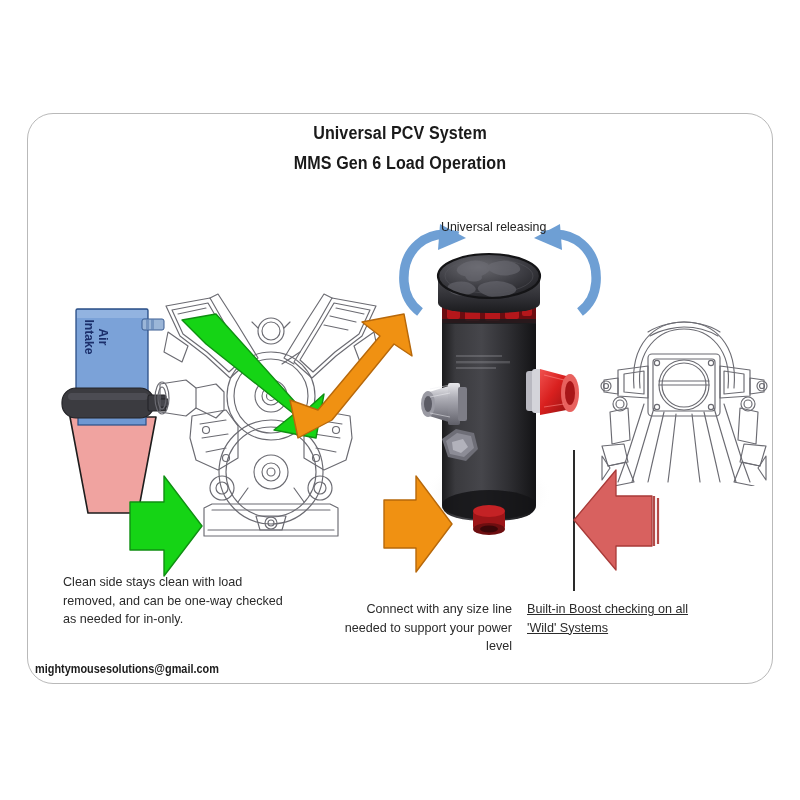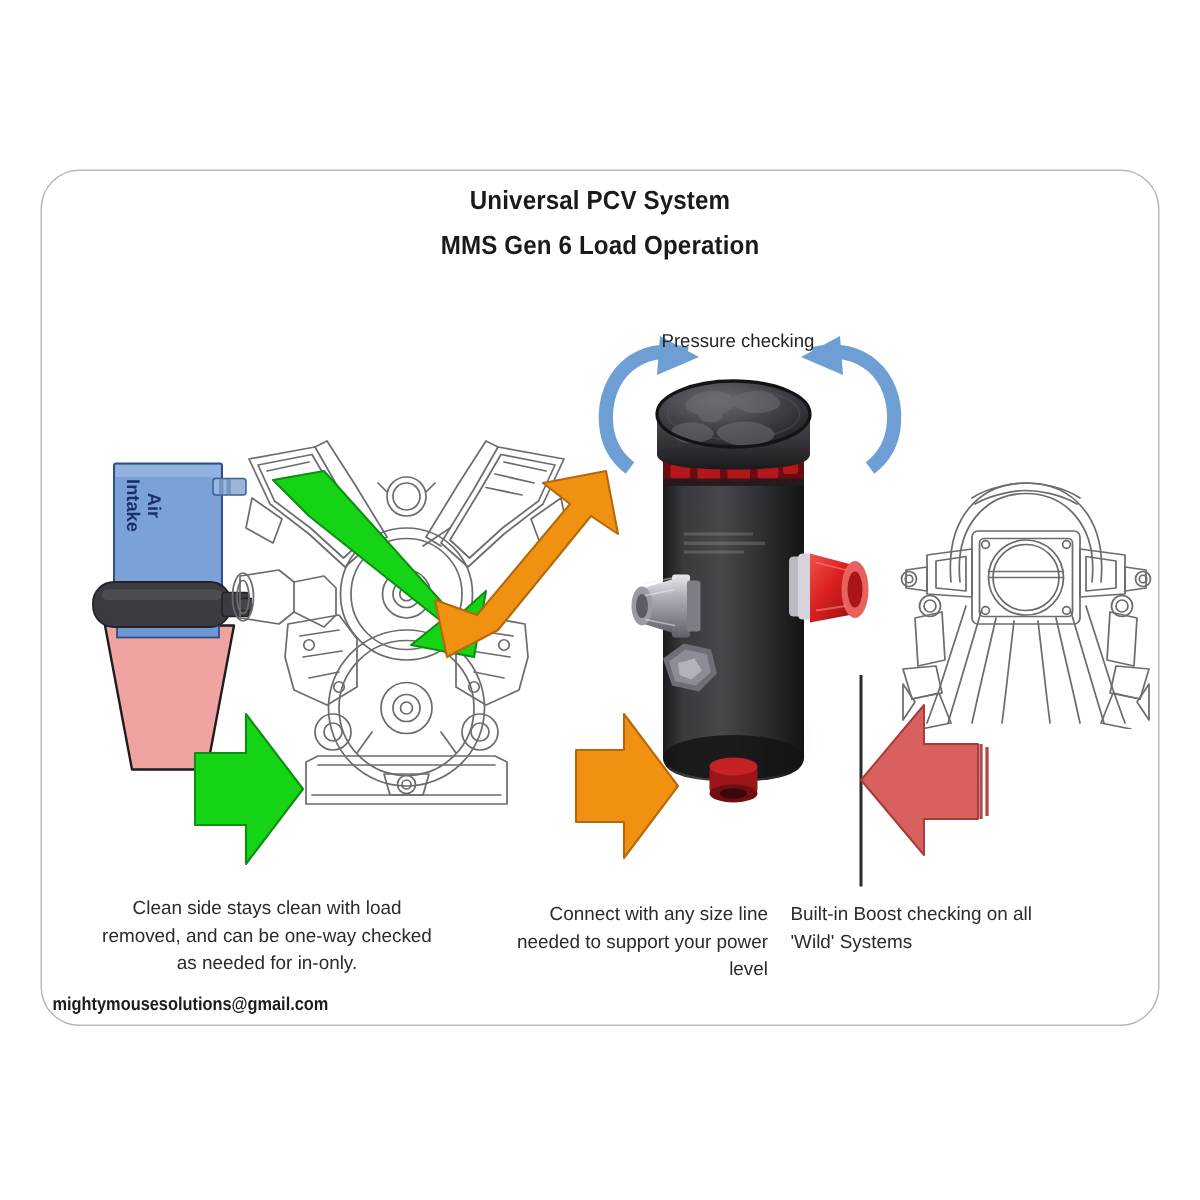--- a/index.html
+++ b/index.html
@@ -52,23 +52,23 @@
   }
   
   .caption {
     position: absolute;
     font-family: "Liberation Sans", sans-serif;
     font-size: 12.6px;
     line-height: 18.6px;
     color: #2b2b2b;
     white-space: pre-line;
   }
-  #caption-left  { left: 63px;  top: 596px; width: 230px; text-align: center; }
+  #caption-left  { left: 63px;  top: 573px; width: 230px; }
   #caption-mid   { left: 337px; top: 600px; width: 175px; text-align: right; }
-  #caption-right { left: 527px; top: 600px; width: 180px; }
+  #caption-right { left: 527px; top: 600px; width: 180px; text-decoration: underline; }
 
   #email {
     position: absolute;
     left: 35px;
     top: 662px;
     font-family: "Liberation Sans", sans-serif;
     font-weight: bold;
     font-size: 12.4px;
     color: #1c1c1c;
     transform: scaleX(.88);
@@ -230,21 +230,21 @@
 
   <svg class="art" style="left:396px; top:224px;" width="72" height="92" viewBox="0 0 72 92">
     <path d="M62 12 C30 4 6 26 8 58 C9 72 16 82 24 88" fill="none" stroke="#6e9fd4" stroke-width="9.5" stroke-linecap="butt"></path>
     <path d="M44 0 L70 14 L42 26 Z" fill="#6e9fd4"></path>
   </svg>
   <svg class="art" style="left:532px; top:224px;" width="72" height="92" viewBox="0 0 72 92">
     <path d="M10 12 C42 4 66 26 64 58 C63 72 56 82 48 88" fill="none" stroke="#6e9fd4" stroke-width="9.5" stroke-linecap="butt"></path>
     <path d="M28 0 L2 14 L30 26 Z" fill="#6e9fd4"></path>
   </svg>
 
-  <div id="pressure-label">Pressure checking</div>
+  <div id="pressure-label">Universal releasing</div>
 
   <svg class="art" style="left:418px; top:243px;" width="180" height="300" viewBox="0 0 180 300">
     <defs>
       <linearGradient id="bodyGrad" x1="0" y1="0" x2="1" y2="0">
         <stop offset="0%" stop-color="#1b1b1d"></stop>
         <stop offset="14%" stop-color="#3a3a3e"></stop>
         <stop offset="42%" stop-color="#46464b"></stop>
         <stop offset="70%" stop-color="#2f2f33"></stop>
         <stop offset="100%" stop-color="#131315"></stop>
       </linearGradient>

